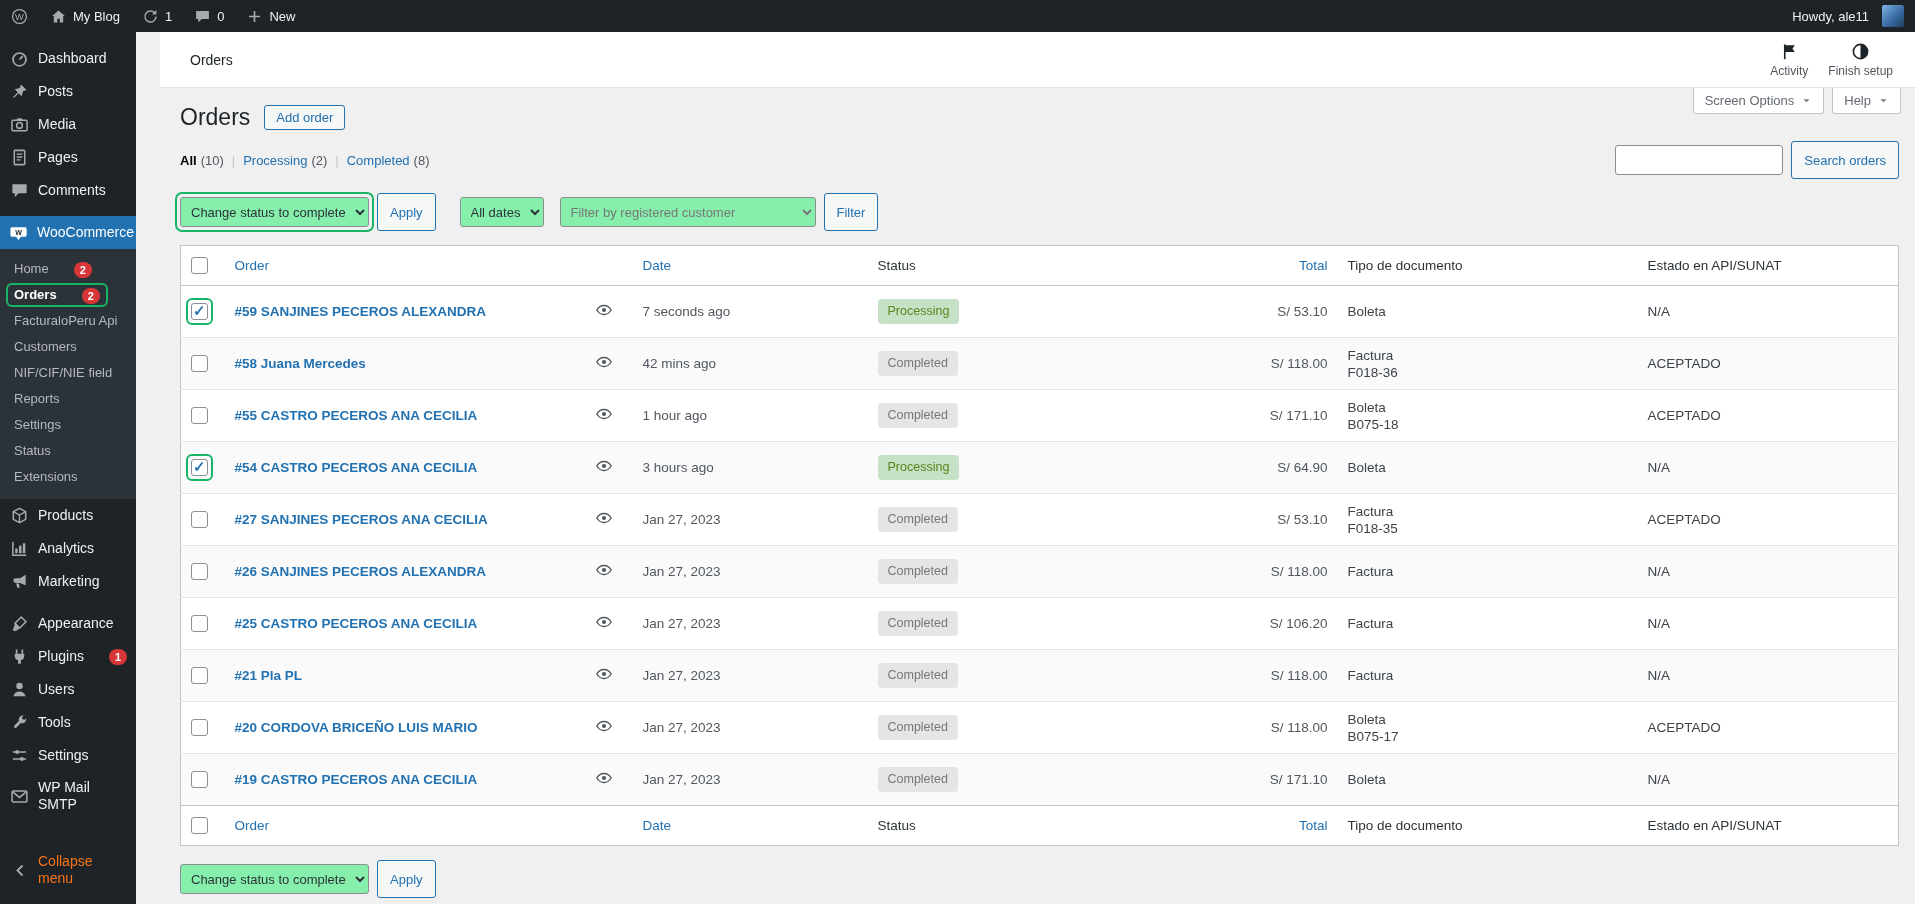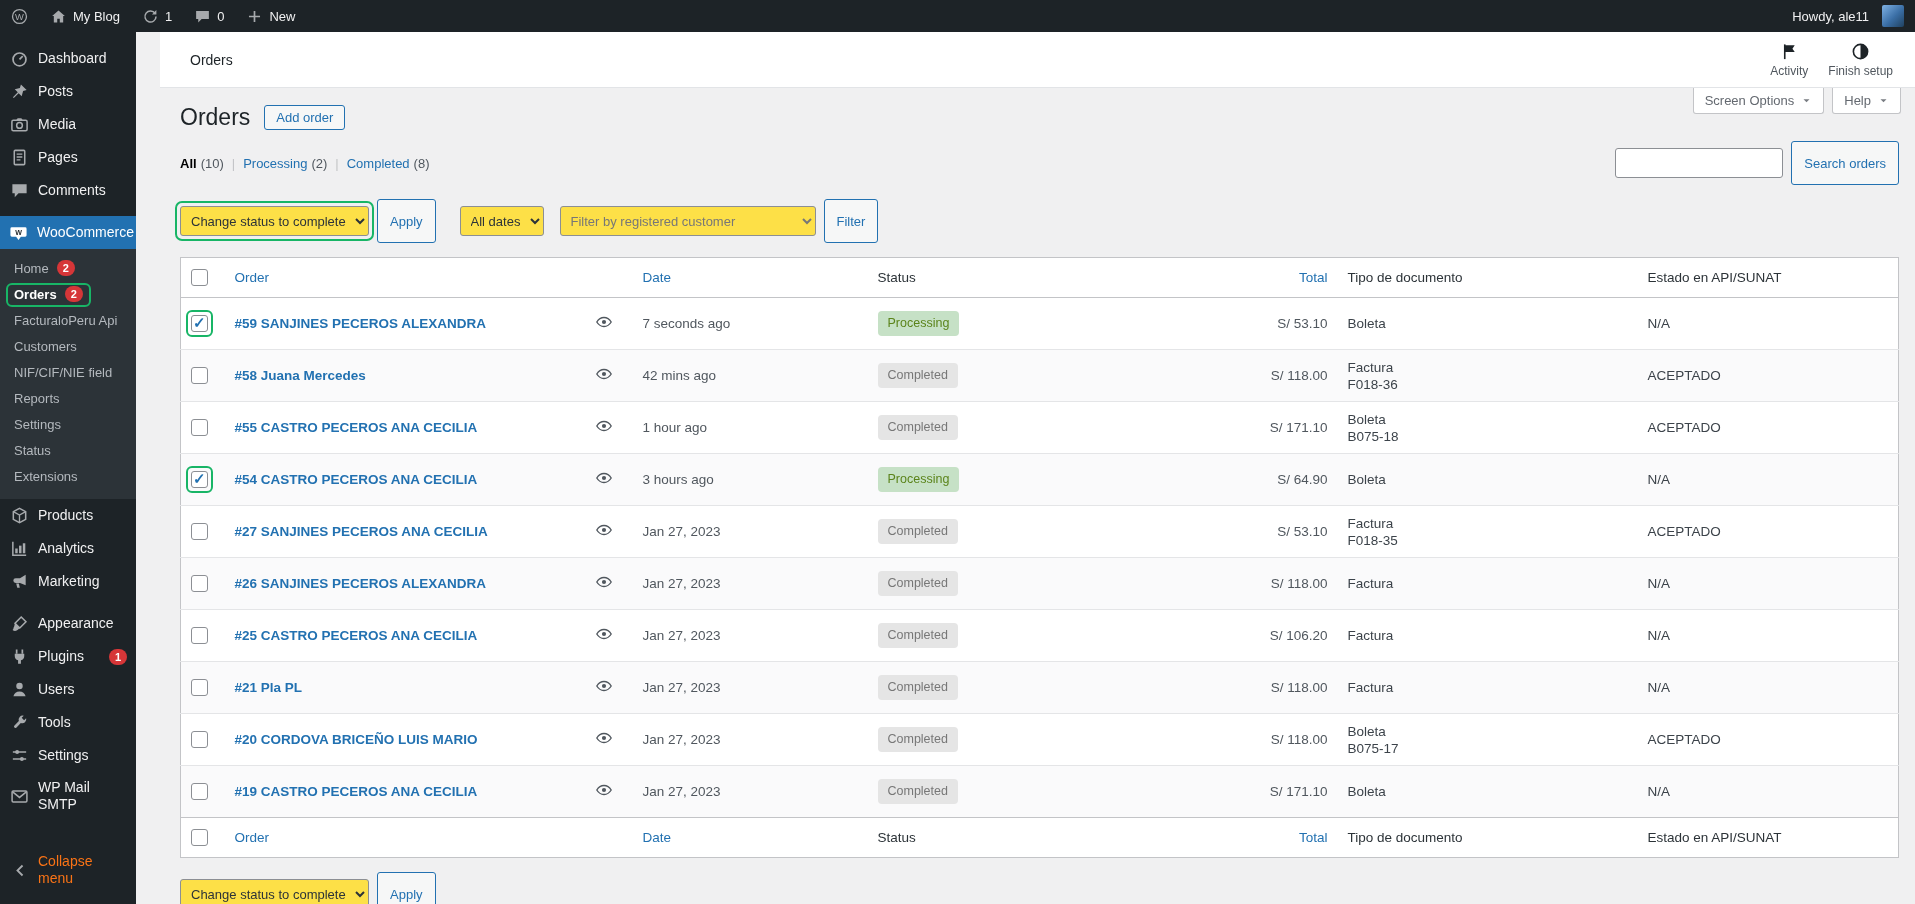--- a/index.html
+++ b/index.html
@@ -30,21 +30,21 @@
 .menu-item .icon{color:#a7aaad;width:20px;}
 .menu-item .icon svg{width:19px;height:19px;}
 .menu-item.active{background:var(--accent);color:#fff;}
 .menu-item.active .icon{color:#fff;}
 .menu-item.active::after{content:"";position:absolute;right:-8px;top:50%;transform:translateY(-50%);border:8px solid transparent;border-right-color:#f0f0f1;}
 .menu-label{flex:1;}
 .m-badge{background:var(--badge);color:#fff;font-size:11px;font-weight:700;border-radius:10px;padding:0 6px;line-height:16px;min-width:16px;text-align:center;}
 .menu-spacer{height:9px;}
 .submenu{background:#2c3338;padding:7px 0 9px;}
 .submenu-item{display:block;padding:4px 14px;font-size:13px;color:#b4b9be;cursor:pointer;line-height:18px;}
-.sub-inner{display:inline-flex;align-items:flex-start;gap:8px;border:2px solid transparent;border-radius:6px;padding:1px 6px;margin:-3px -8px;}
+.sub-inner{display:inline-flex;align-items:flex-end;gap:25px;border:2px solid transparent;border-radius:6px;padding:1px 6px;margin:-3px -8px;}
 .submenu-item.current{color:#fff;font-weight:600;}
 .submenu-item.annotated .sub-inner{border-color:var(--annotation);}
 .collapse-item{margin-top:26px;color:#f97316;}
 
 
 #content{margin-left:160px;margin-top:32px;position:relative;height:872px;}
 .woo-topbar{height:56px;background:#fff;display:flex;align-items:center;justify-content:space-between;padding:0 22px 0 30px;border-bottom:1px solid #e2e4e7;}
 .crumb{font-size:14px;color:#1d2327;}
 .topbar-actions{display:flex;gap:20px;}
 .topbar-action{display:flex;flex-direction:column;align-items:center;gap:3px;font-size:12px;color:#50575e;cursor:pointer;}
@@ -63,23 +63,23 @@
 .views-row{display:flex;justify-content:space-between;align-items:center;margin-top:10px;}
 .subsubsub{list-style:none;display:flex;align-items:center;font-size:13px;}
 .subsubsub li{display:flex;align-items:center;}
 .subsubsub li::after{content:"|";color:#c3c4c7;margin:0 8px;}
 .subsubsub li:last-child::after{content:"";margin:0;}
 .view-link{color:var(--accent);cursor:pointer;text-decoration:none;display:inline-flex;gap:4px;}
 .view-link.current{color:#000;font-weight:600;}
 .view-count{color:#50575e;font-weight:400;}
 .search-box{display:flex;gap:8px;align-items:center;}
 .search-input{width:168px;height:30px;border:1px solid #8c8f94;border-radius:3px;padding:0 8px;font-size:13px;background:#fff;font-family:inherit;color:#2c3338;}
-.button{height:44px;border:1px solid var(--accent);background:#f6f7f7;color:var(--accent);border-radius:3px;padding:0 12px;font-size:13px;cursor:pointer;font-family:inherit;}
+.button{height:38px;border:1px solid var(--accent);background:#f6f7f7;color:var(--accent);border-radius:3px;padding:0 12px;font-size:13px;cursor:pointer;font-family:inherit;}
 .tablenav{display:flex;align-items:center;gap:8px;margin-top:14px;}
-.wp-select{height:30px;border:1px solid #8c8f94;border-radius:3px;background:#fde047;color:#2c3338;font-size:13px;padding:0 6px;font-family:inherit;cursor:pointer;}
+.wp-select{height:30px;border:1px solid #8c8f94;border-radius:3px;background:#86efac;color:#2c3338;font-size:13px;padding:0 6px;font-family:inherit;cursor:pointer;}
 .select-anno{position:relative;display:inline-flex;}
 .select-anno.annotated::after{content:"";position:absolute;inset:-5px;border:2px solid var(--annotation);border-radius:7px;pointer-events:none;}
 .date-select{margin-left:16px;}
 .customer-select{width:256px;color:#777;margin-left:8px;}
 
 
 table.orders{width:100%;border-collapse:collapse;background:#fff;border:1px solid #c3c4c7;margin-top:14px;font-size:13.5px;color:#3c434a;}
 th,td{text-align:left;vertical-align:middle;padding:8px 10px;line-height:17px;}
 thead tr{border-bottom:1px solid #c3c4c7;}
 tfoot tr{border-top:1px solid #c3c4c7;}

